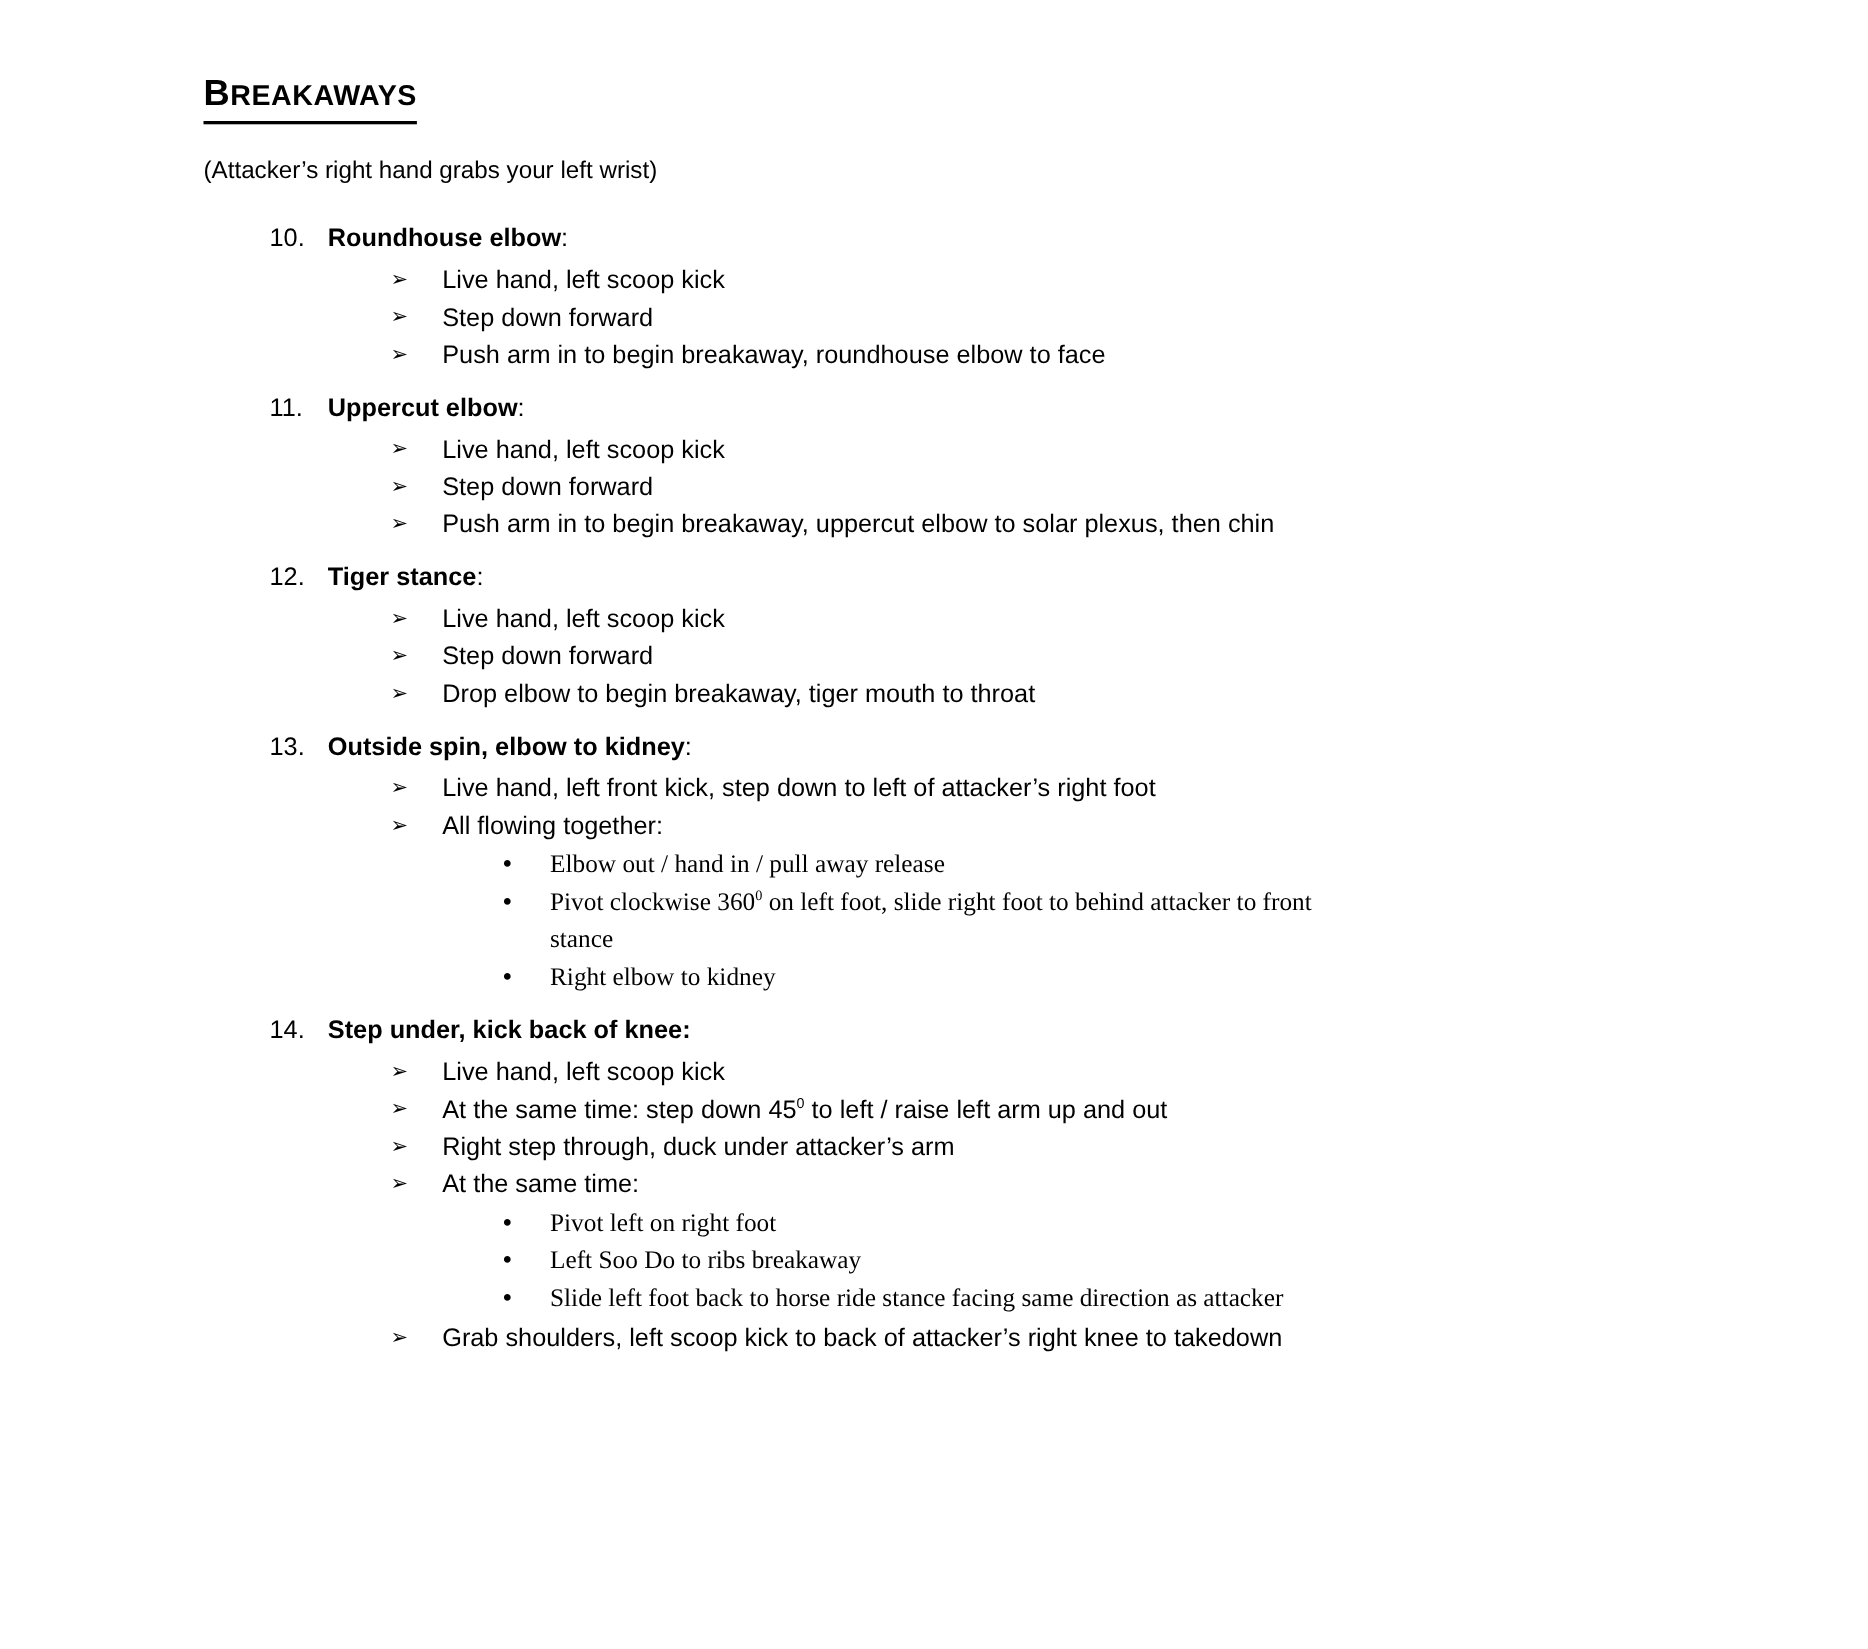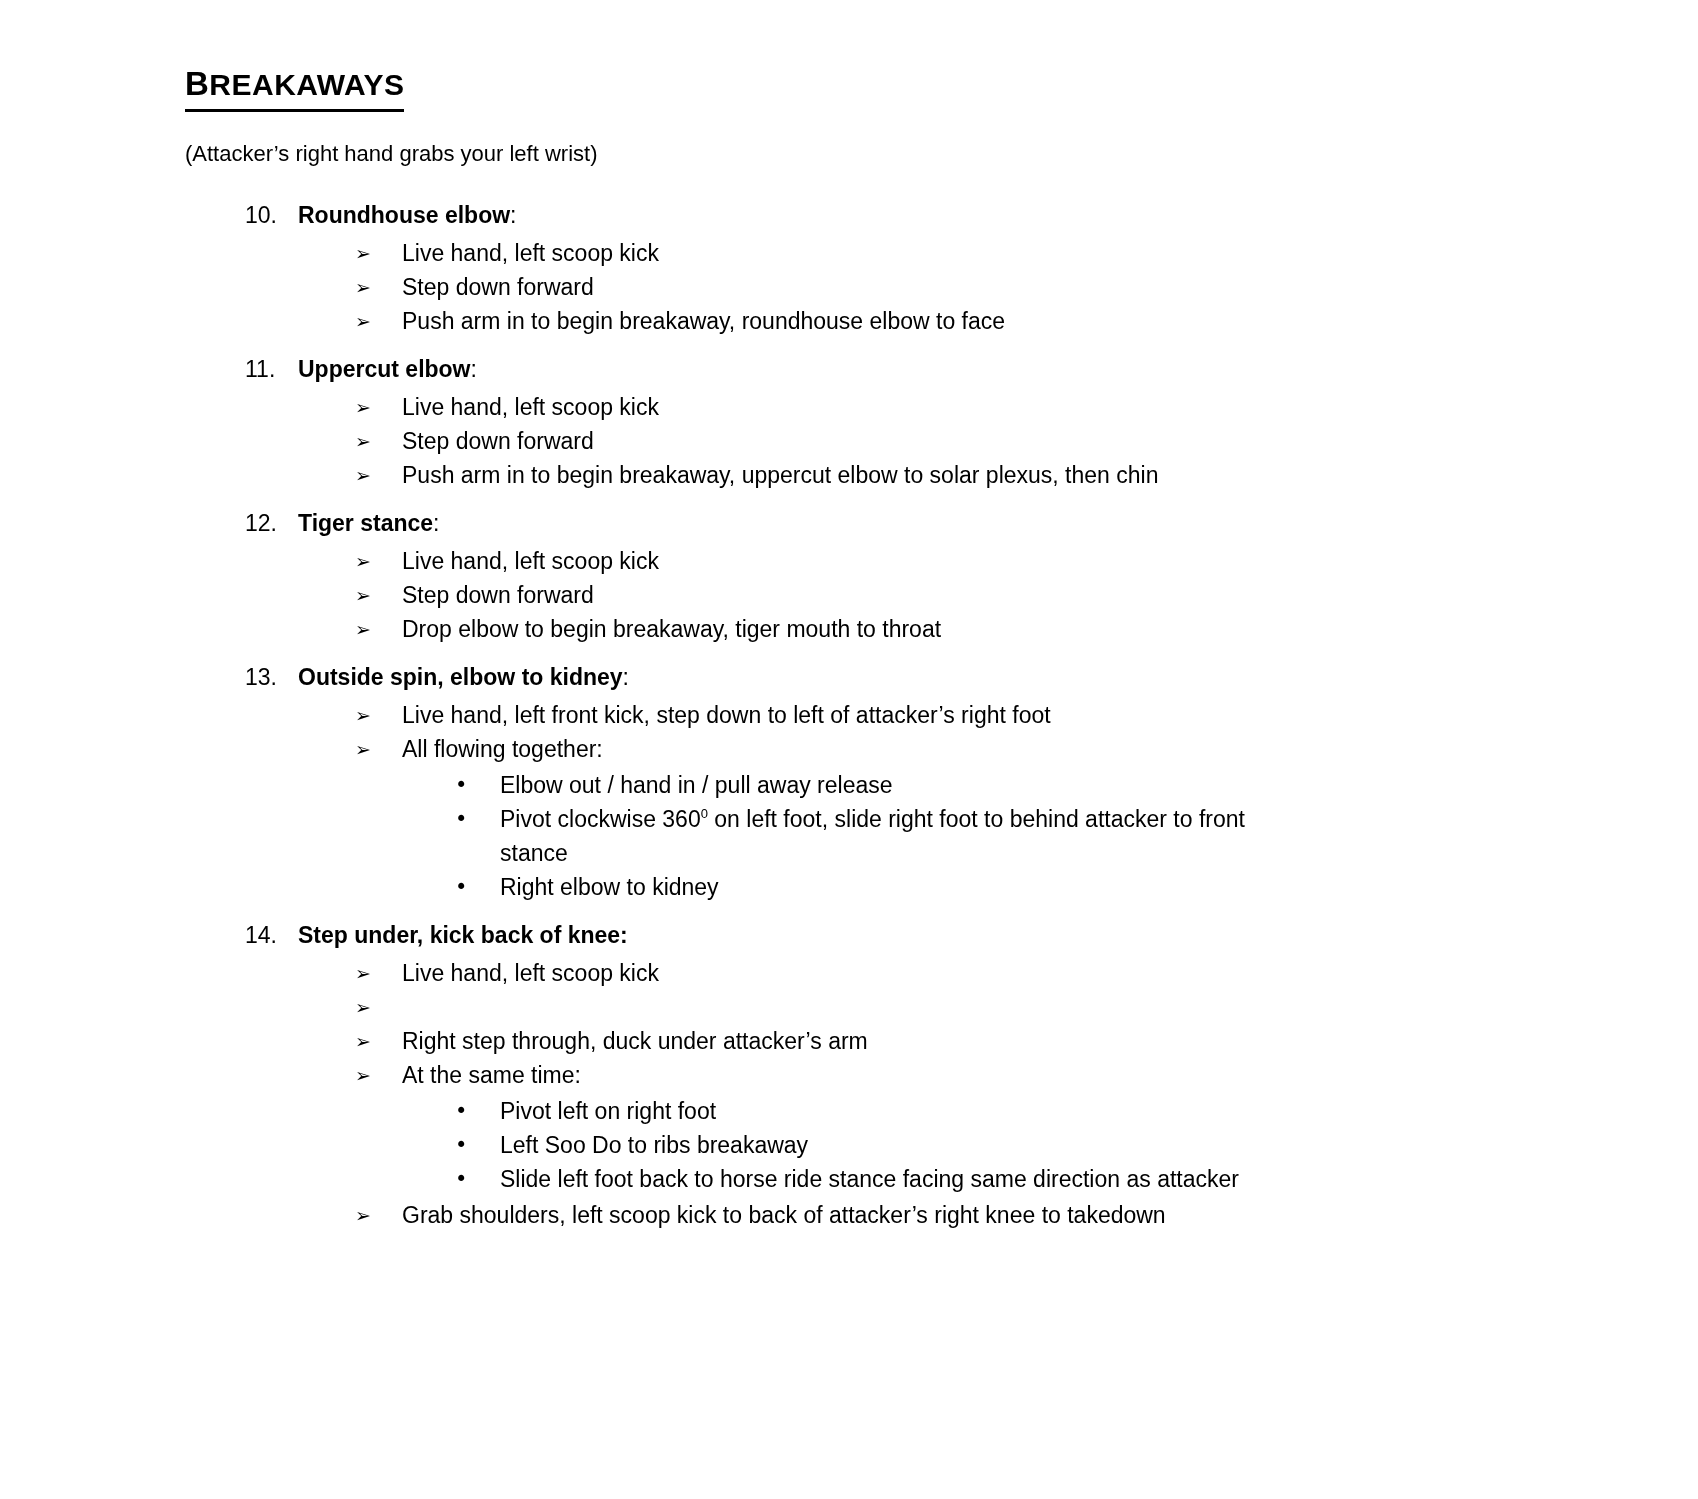--- a/index.html
+++ b/index.html
@@ -13,21 +13,21 @@
 
   .title {
     display:inline-block;
     font-weight:bold;
     border-bottom:3px solid #000;
     padding-bottom:1px;
     letter-spacing:0.5px;
     line-height:36px;
   }
   .title .initial { font-size:33px; }
-  .title .rest { font-size:30px; }
+  .title .rest { font-size:26px; }
 
   .subtitle { margin-top:24px; font-size:22px; line-height:36px; }
 
   .section { margin-left:60px; margin-top:16px; font-size:23px; }
   .section.first { margin-top:28px; }
 
   .heading { display:flex; line-height:30px; margin-bottom:6px; }
   .num { flex:none; width:53px; }
   .heading-text { font-weight:bold; }
   .heading-suffix { font-weight:normal; }
@@ -35,21 +35,21 @@
   .row { display:flex; line-height:34px; }
   .row.arrow { margin-left:110px; }
   .row.sub { margin-left:210px; }
   .sublist { margin:2px 0; }
 
   .marker { flex:none; font-family:"DejaVu Sans", sans-serif; }
   .row.arrow .marker { width:47px; font-size:19px; }
   .row.sub .marker { width:45px; font-size:21px; }
 
   .text { max-width:985px; }
-  .row.sub .text { max-width:880px; }
+  .row.sub .text { max-width:880px;font-family:Liberation Serif, serif; }
 
   sup { font-size:13px; line-height:0; vertical-align:super; }
   .line2 { display:block; }
 </style>
 </head>
 <body>
 
 <div class="page">
 
   <div class="title">
@@ -153,20 +153,21 @@
     <div class="heading">
       <span class="num">14.</span>
       <span><span class="heading-text">Step under, kick back of knee:</span><span class="heading-suffix"></span></span>
     </div>
     <div class="row arrow">
       <span class="marker">➢</span>
       <span class="text">Live hand, left scoop kick</span>
     </div>
     <div class="row arrow">
       <span class="marker">➢</span>
+      <span class="text"><span>At the same time: step down 45</span><sup>0</sup><span> to left / raise left arm up and out</span></span>
     </div>
     <div class="row arrow">
       <span class="marker">➢</span>
       <span class="text">Right step through, duck under attacker’s arm</span>
     </div>
     <div class="row arrow">
       <span class="marker">➢</span>
       <span class="text">At the same time:</span>
     </div>
     <div class="sublist">

